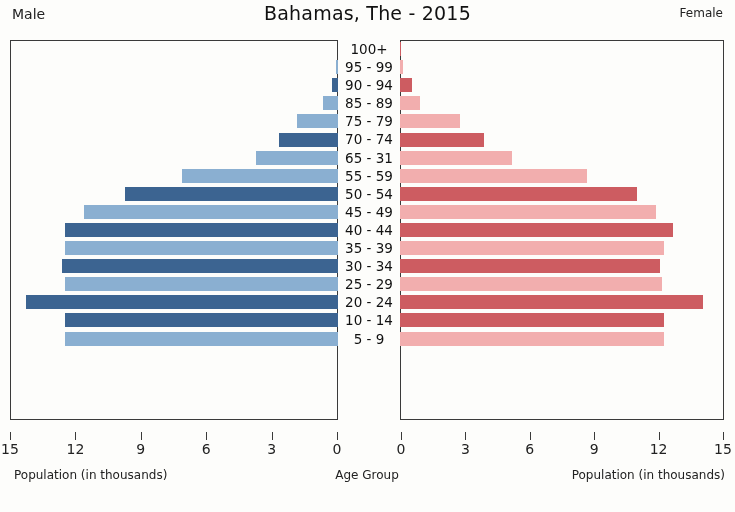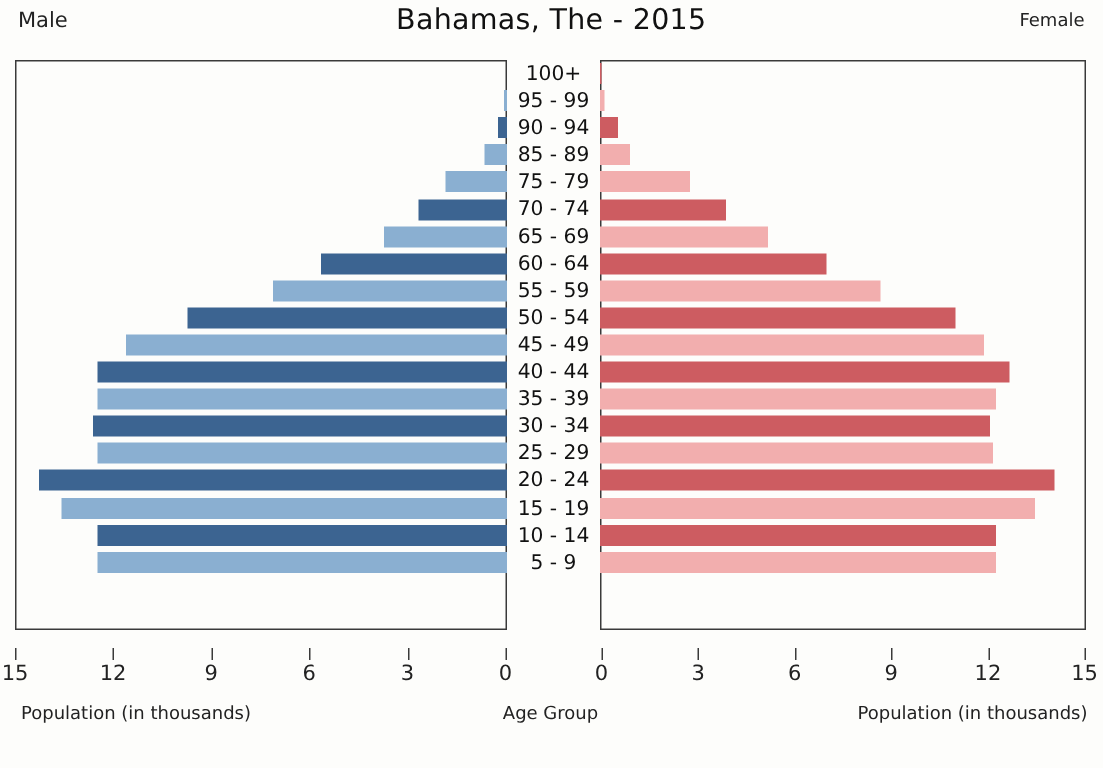--- a/index.html
+++ b/index.html
@@ -224,30 +224,21 @@
         </div>
         <div class="age-label">70 - 74</div>
       </div>
       <div class="row">
         <div class="bar-wrap-left">
           <div class="bar" title="65 - 69 — Male: 3.8" style="width: 82.46px; background: rgb(138, 175, 209);"></div>
         </div>
         <div class="bar-wrap-right">
           <div class="bar" title="65 - 69 — Female: 5.2" style="width: 111.8px; background: rgb(242, 174, 174);"></div>
         </div>
-        <div class="age-label">65 - 69</div>
-      </div>
-      <div class="row">
-        <div class="bar-wrap-left">
-          <div class="bar" title="60 - 64 — Male: 5.7" style="width: 123.69px; background: rgb(60, 100, 145);"></div>
-        </div>
-        <div class="bar-wrap-right">
-          <div class="bar" title="60 - 64 — Female: 7" style="width: 150.5px; background: rgb(205, 92, 97);"></div>
-        </div>
-        <div class="age-label">60 - 64</div>
+        <div class="age-label">65 - 31</div>
       </div>
       <div class="row">
         <div class="bar-wrap-left">
           <div class="bar" title="55 - 59 — Male: 7.2" style="width: 156.24px; background: rgb(138, 175, 209);"></div>
         </div>
         <div class="bar-wrap-right">
           <div class="bar" title="55 - 59 — Female: 8.7" style="width: 187.05px; background: rgb(242, 174, 174);"></div>
         </div>
         <div class="age-label">55 - 59</div>
       </div>
@@ -306,29 +297,20 @@
         <div class="age-label">25 - 29</div>
       </div>
       <div class="row">
         <div class="bar-wrap-left">
           <div class="bar" title="20 - 24 — Male: 14.4" style="width: 312.48px; background: rgb(60, 100, 145);"></div>
         </div>
         <div class="bar-wrap-right">
           <div class="bar" title="20 - 24 — Female: 14.1" style="width: 303.15px; background: rgb(205, 92, 97);"></div>
         </div>
         <div class="age-label">20 - 24</div>
-      </div>
-      <div class="row">
-        <div class="bar-wrap-left">
-          <div class="bar" title="15 - 19 — Male: 13.7" style="width: 297.29px; background: rgb(138, 175, 209);"></div>
-        </div>
-        <div class="bar-wrap-right">
-          <div class="bar" title="15 - 19 — Female: 13.5" style="width: 290.25px; background: rgb(242, 174, 174);"></div>
-        </div>
-        <div class="age-label">15 - 19</div>
       </div>
       <div class="row">
         <div class="bar-wrap-left">
           <div class="bar" title="10 - 14 — Male: 12.6" style="width: 273.42px; background: rgb(60, 100, 145);"></div>
         </div>
         <div class="bar-wrap-right">
           <div class="bar" title="10 - 14 — Female: 12.3" style="width: 264.45px; background: rgb(205, 92, 97);"></div>
         </div>
         <div class="age-label">10 - 14</div>
       </div>

